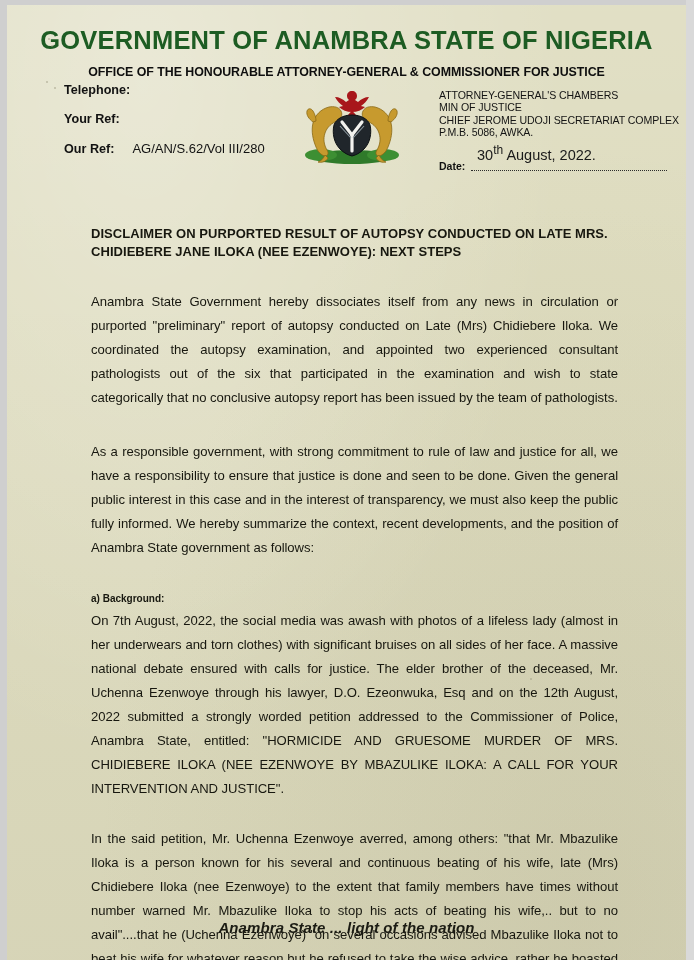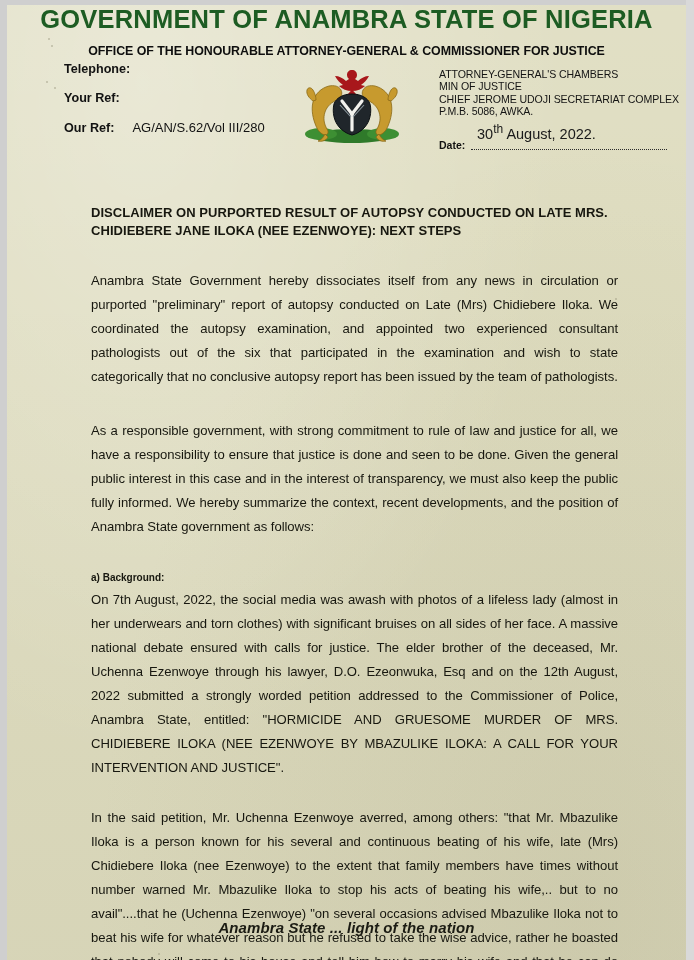--- a/index.html
+++ b/index.html
@@ -62,20 +62,21 @@
 
   .content {
     position: relative;
     z-index: 2;
     padding: 0;
   }
 
   
   .hdr-title {
     margin: 0;
+    padding-top: 21px;
     text-align: center;
     color: #1d5c23;
     font-size: 25.5px;
     font-weight: bold;
     letter-spacing: 0.2px;
     white-space: nowrap;
   }
   .hdr-sub {
     margin: 0;
     padding-top: 10px;

